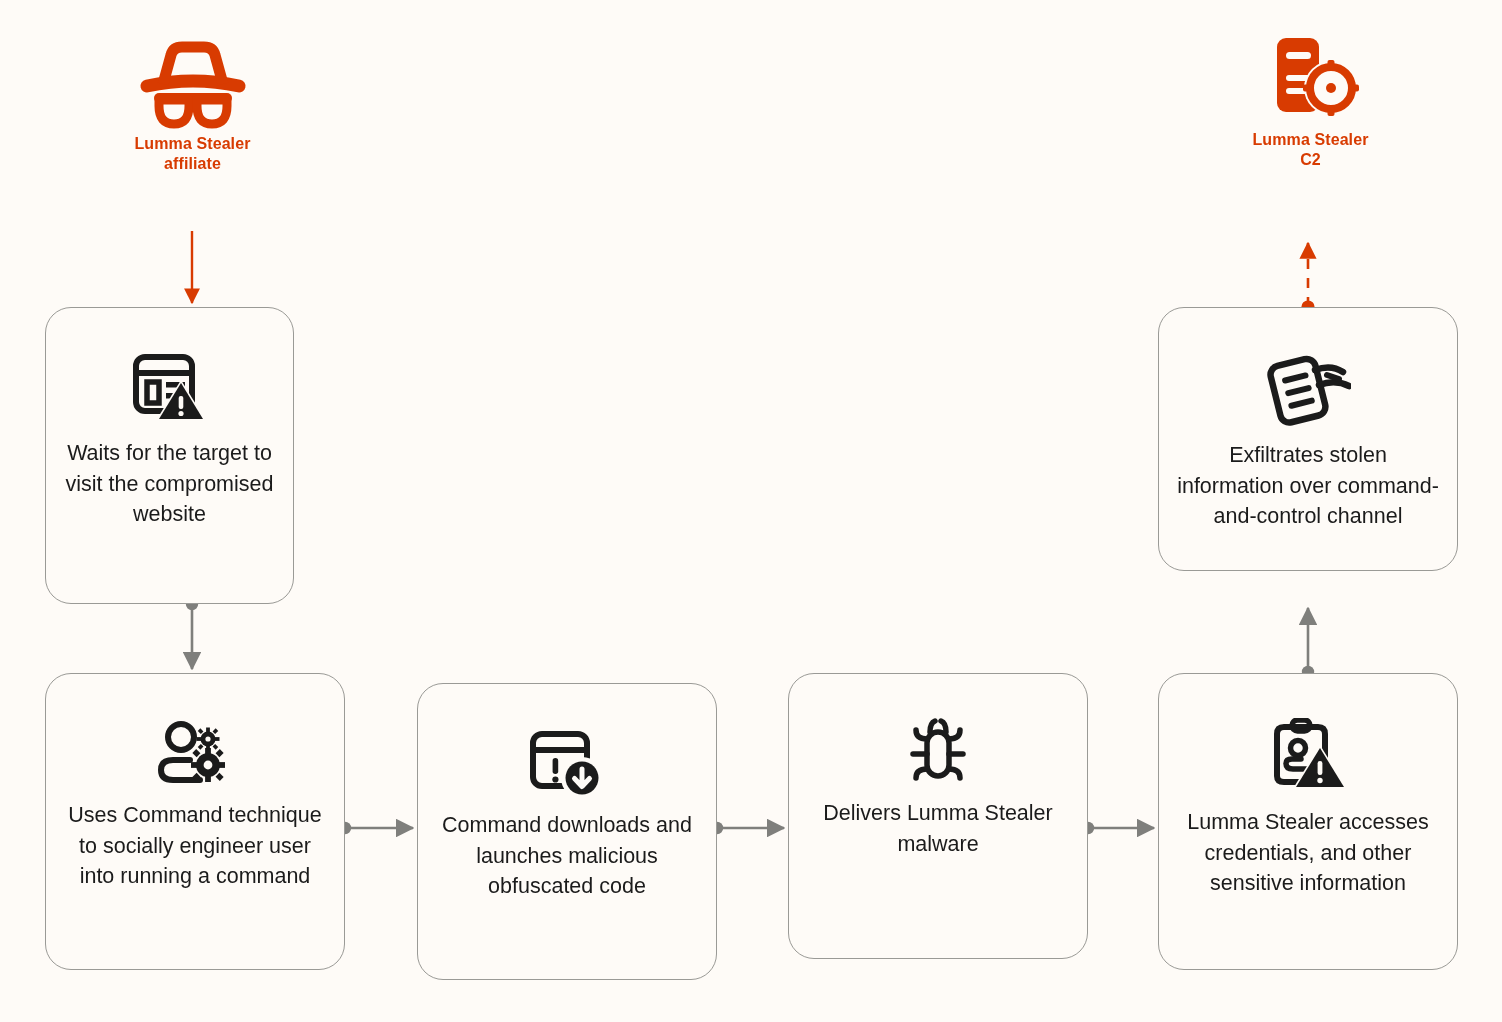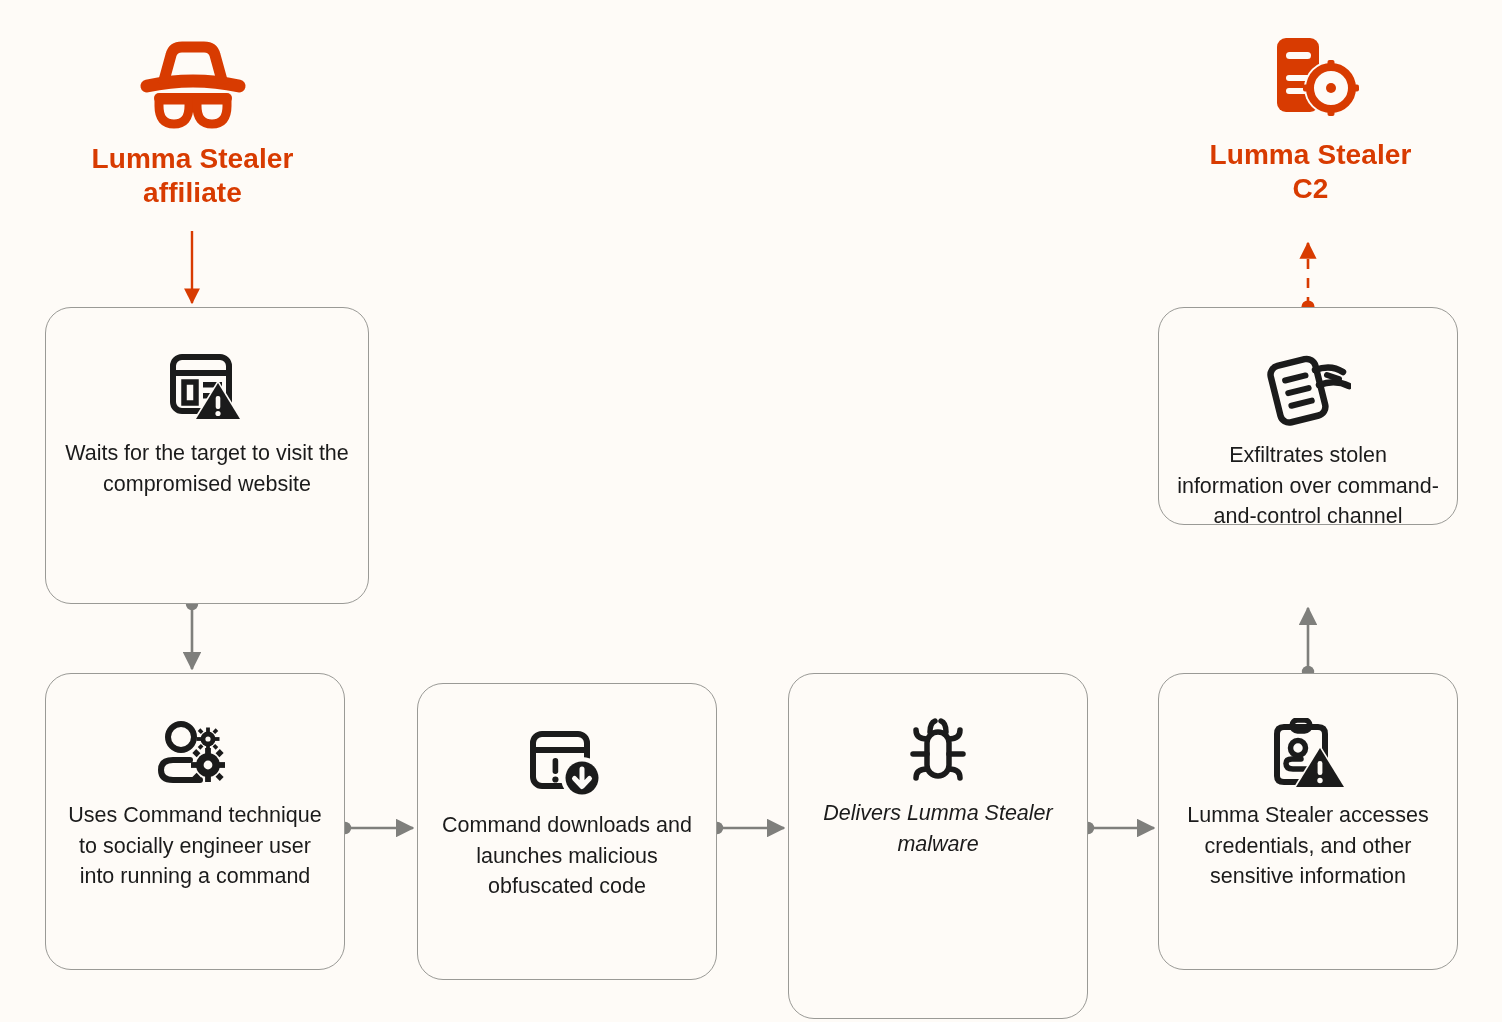--- a/index.html
+++ b/index.html
@@ -26,25 +26,24 @@
     user-select: none;
   }
   .actor .actor-icon {
     display: block;
     margin: 0 auto;
     line-height: 0;
   }
   .actor .actor-label {
     color: #D83B01;
     font-weight: bold;
-    font-size: 28px;
+    font-size: 16px;
     line-height: 1.22;
     letter-spacing: 0.1px;
     white-space: pre-line;
-    margin-top: 8px;
   }
 
   #actor-affiliate { left: 60px; top: 38px; width: 265px; }
   #actor-c2        { left: 1178px; top: 30px; width: 265px; }
 
   
   .step-box {
     position: absolute;
     box-sizing: border-box;
     border: 1.6px solid #9A9A96;
@@ -62,27 +61,27 @@
   .step-text {
     color: #1B1B1B;
     font-size: 21.5px;
     line-height: 1.43;
     text-align: center;
     padding: 0 14px;
     white-space: pre-line;
   }
 
   
-  #box-wait     { left: 45px;   top: 307px; width: 324px; height: 297px; }
-  #box-exfil    { left: 1158px; top: 307px; width: 300px; height: 218px; }
+  #box-wait     { left: 45px;   top: 307px; width: 249px; height: 297px; }
+  #box-exfil    { left: 1158px; top: 307px; width: 300px; height: 264px; }
   
   #box-clickfix { left: 45px;   top: 673px; width: 300px; height: 297px; }
   #box-download { left: 417px;  top: 673px; width: 300px; height: 297px; margin-top: 10px; }
-  #box-deliver  { left: 788px;  top: 673px; width: 300px; height: 346px; font-style: italic; }
-  #box-access   { left: 1158px; top: 673px; width: 300px; height: 297px; }
+  #box-deliver  { left: 788px;  top: 673px; width: 300px; height: 286px; }
+  #box-access   { left: 1158px; top: 673px; width: 300px; height: 297px; gap: 7px; }
 
   #box-wait .step-text,
   #box-exfil .step-text { margin-top: 4px; }
 
   
   #connectors {
     position: absolute;
     left: 0; top: 0;
     width: 1502px; height: 1022px;
     pointer-events: none;

